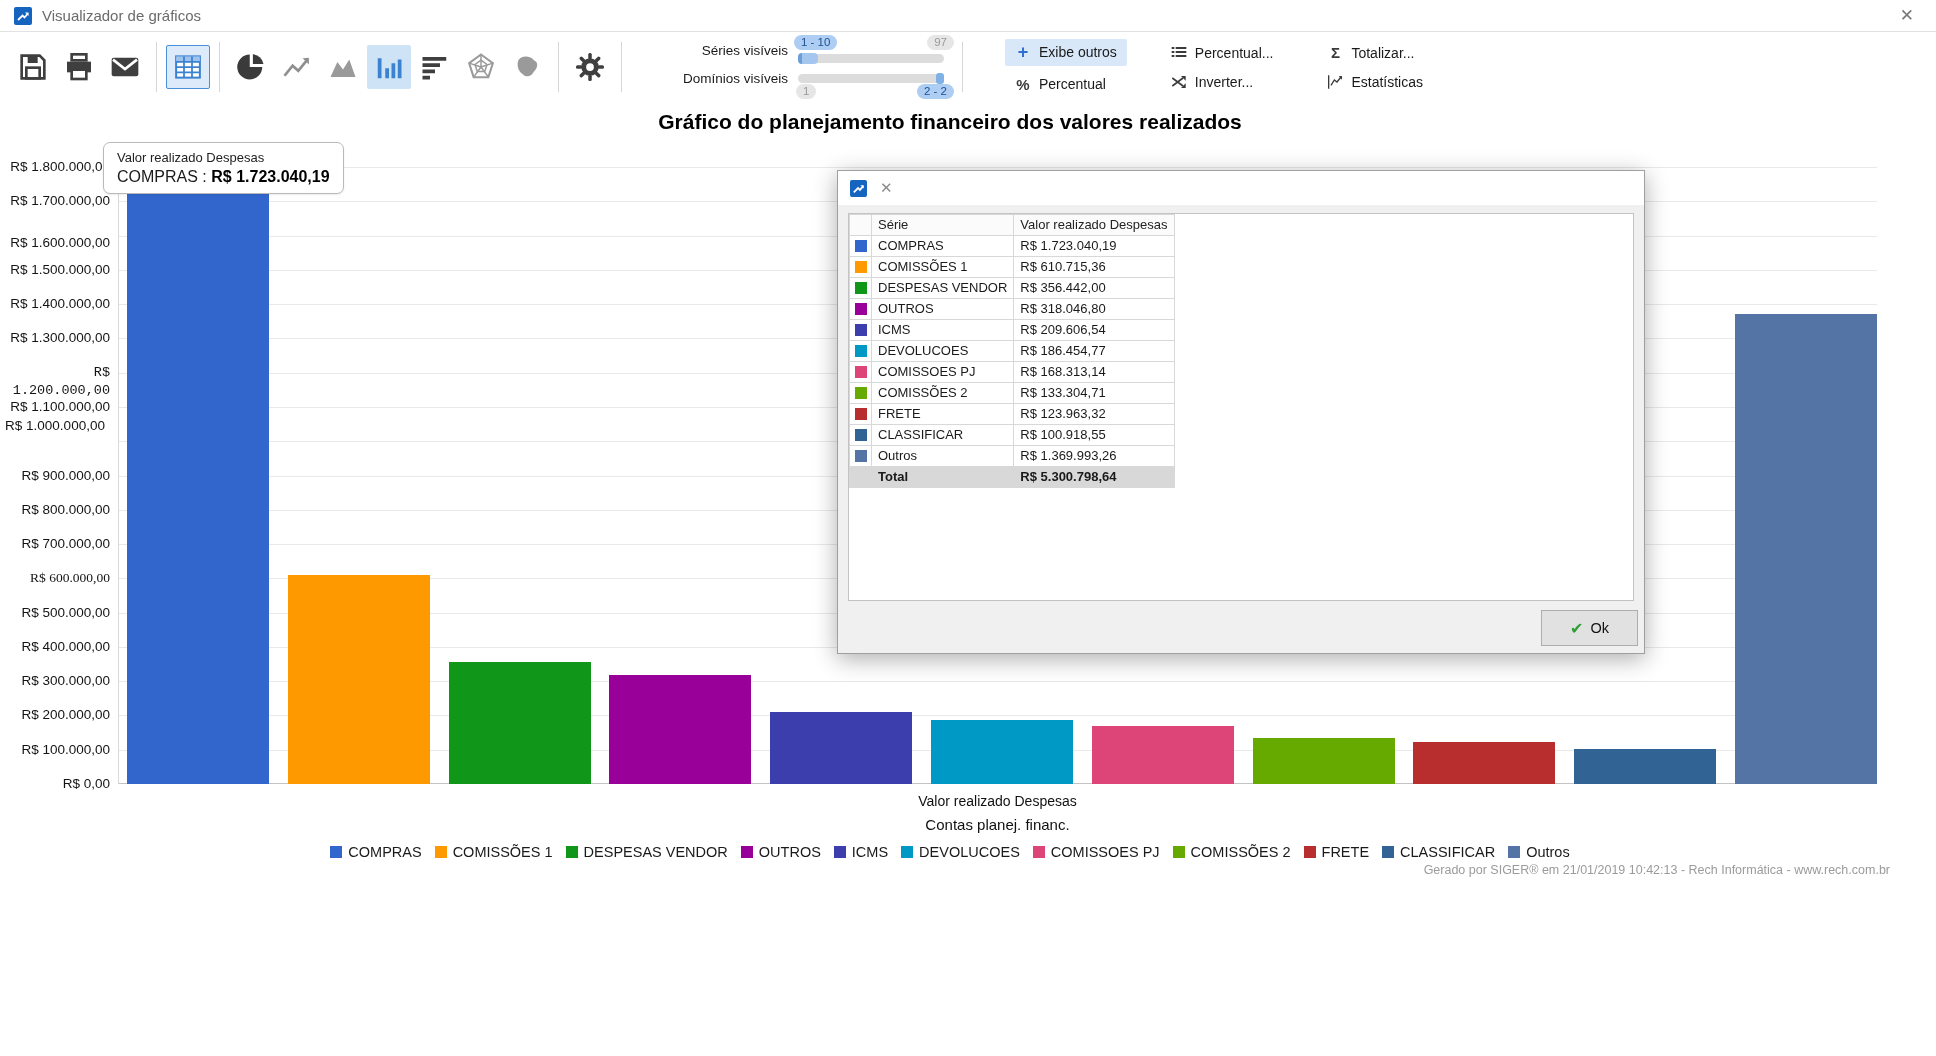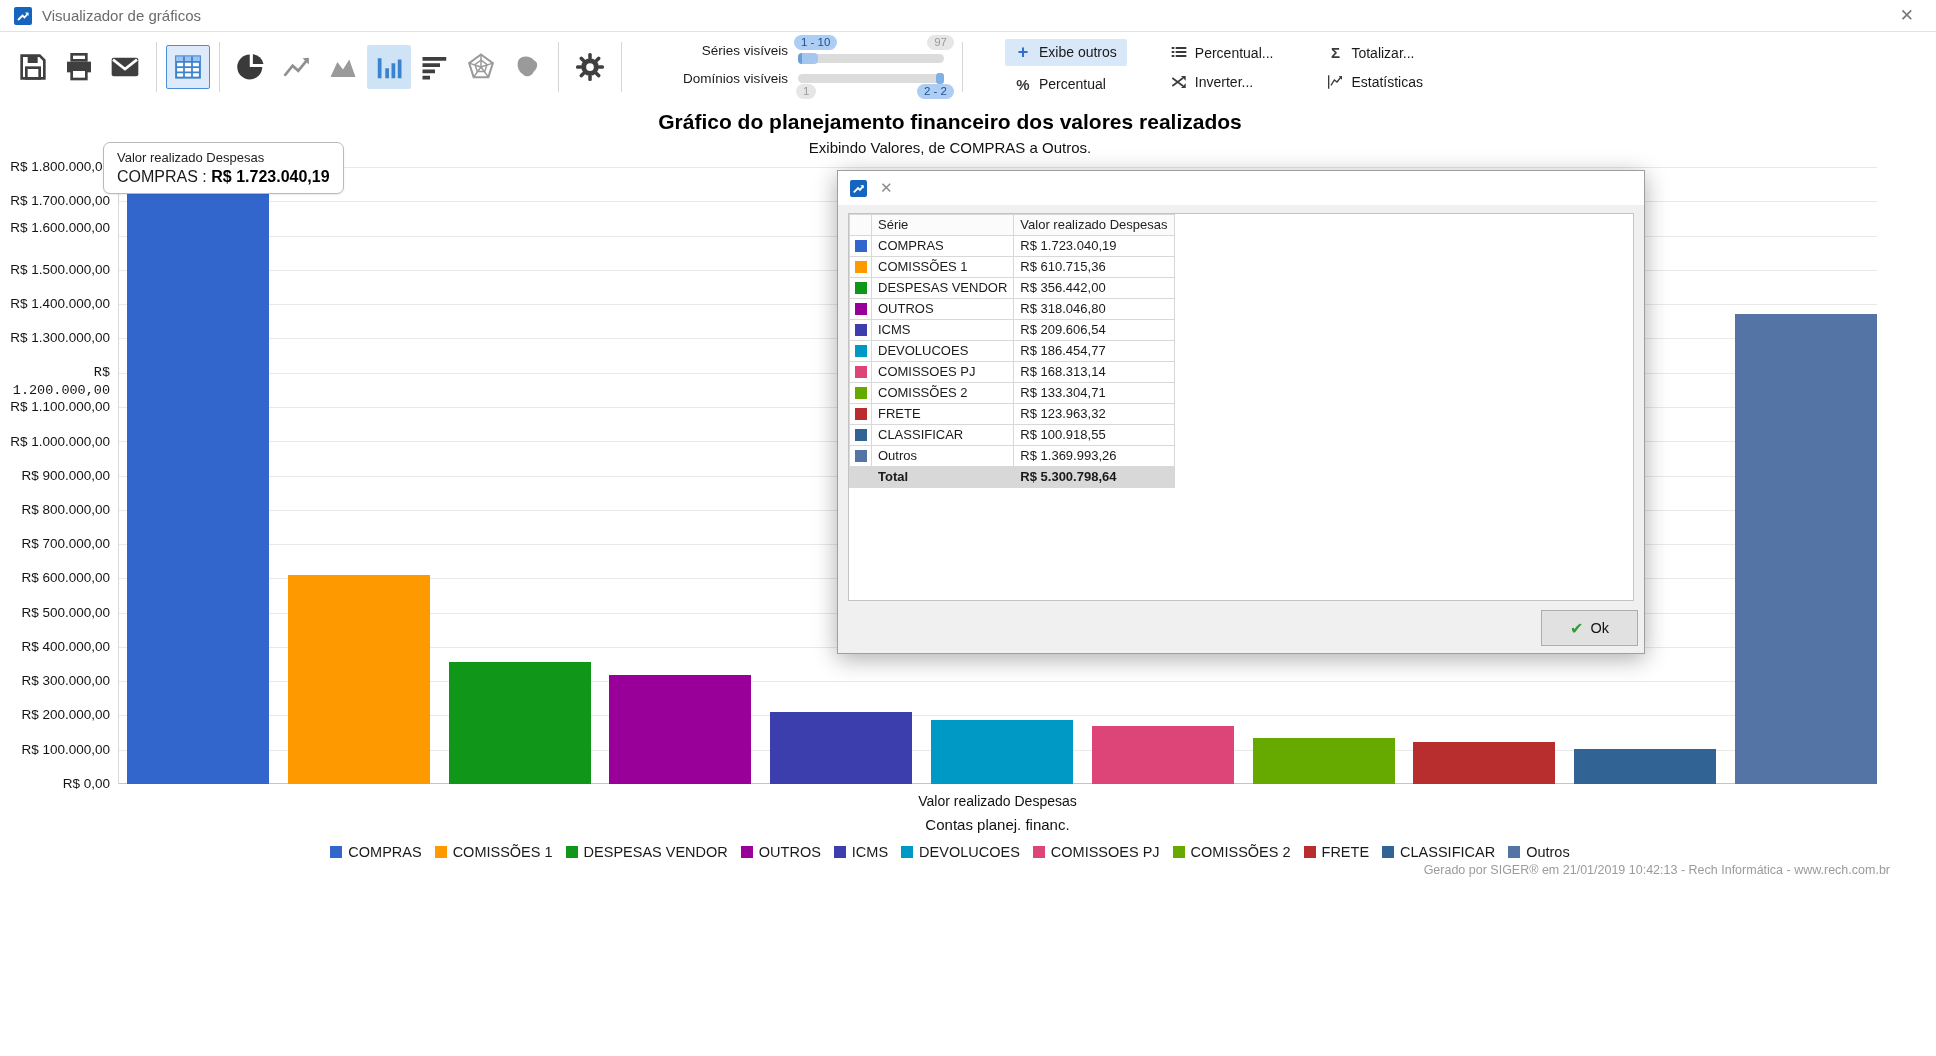--- a/index.html
+++ b/index.html
@@ -265,36 +265,35 @@
               <path d="M6 17 L11 9 L15 12 L21 4.5" stroke="#3a3a3a" stroke-width="2" fill="none"></path>
               <path d="M22.5 3 L22.5 8.5 L17.5 3.5 Z" fill="#3a3a3a"></path>
             </svg>
           </span>
         <span>Estatísticas</span>
       </div>
     </div>
   </div>
 
   <div class="chart-title">Gráfico do planejamento financeiro dos valores realizados</div>
-  <div class="chart-subtitle">Exibindo Valores, de COMPRAS a Outros.</div>
 
   <div class="y-labels">
       <div class="ytick" style="top: -9px;">R$ 1.800.000,00</div>
       <div class="ytick" style="top: 25.2778px;">R$ 1.700.000,00</div>
-      <div class="ytick" style="top: 52px;">R$ 1.600.000,00</div>
+      <div class="ytick" style="top: 67px;">R$ 1.600.000,00</div>
       <div class="ytick" style="top: 93.8333px;">R$ 1.500.000,00</div>
       <div class="ytick" style="top: 128.111px; margin-left: 29px;">R$ 1.400.000,00</div>
       <div class="ytick" style="top: 162.389px;">R$ 1.300.000,00</div>
       <div class="ytick" style="top: 196.667px; font-family: Liberation Mono, monospace;">R$ 1.200.000,00</div>
       <div class="ytick" style="top: 230.944px;">R$ 1.100.000,00</div>
-      <div class="ytick" style="top: 266px;">R$ 1.000.000,00</div>
+      <div class="ytick" style="top: 250px; text-align: center;">R$ 1.000.000,00</div>
       <div class="ytick" style="top: 299.5px;">R$ 900.000,00</div>
       <div class="ytick" style="top: 333.778px;">R$ 800.000,00</div>
       <div class="ytick" style="top: 368.056px;">R$ 700.000,00</div>
-      <div class="ytick" style="top: 402.333px;">R$ 600.000,00</div>
+      <div class="ytick" style="top: 402.333px; font-family: Liberation Serif, serif;">R$ 600.000,00</div>
       <div class="ytick" style="top: 436.611px;">R$ 500.000,00</div>
       <div class="ytick" style="top: 470.889px;">R$ 400.000,00</div>
       <div class="ytick" style="top: 505.167px;">R$ 300.000,00</div>
       <div class="ytick" style="top: 539.444px;">R$ 200.000,00</div>
       <div class="ytick" style="top: 573.722px;">R$ 100.000,00</div>
       <div class="ytick" style="top: 608px;">R$ 0,00</div>
     </div>
 
   <div class="plot">
     <div>

